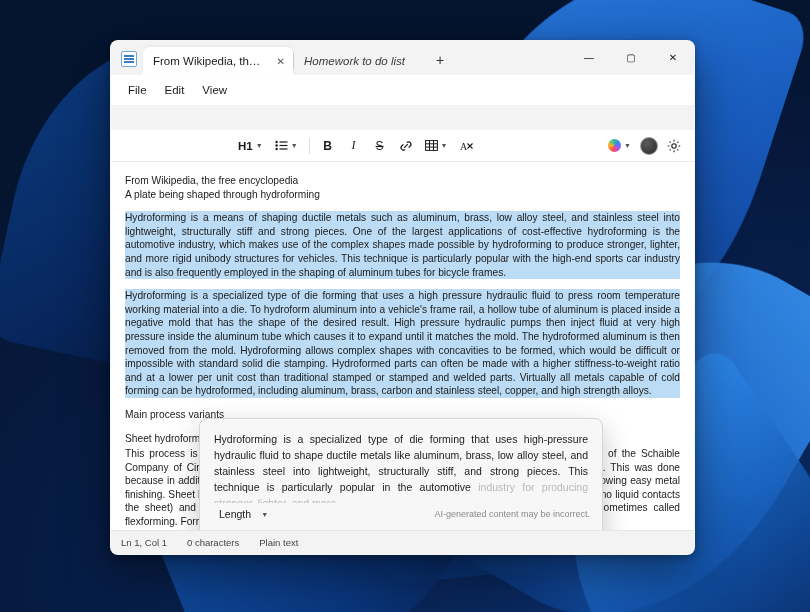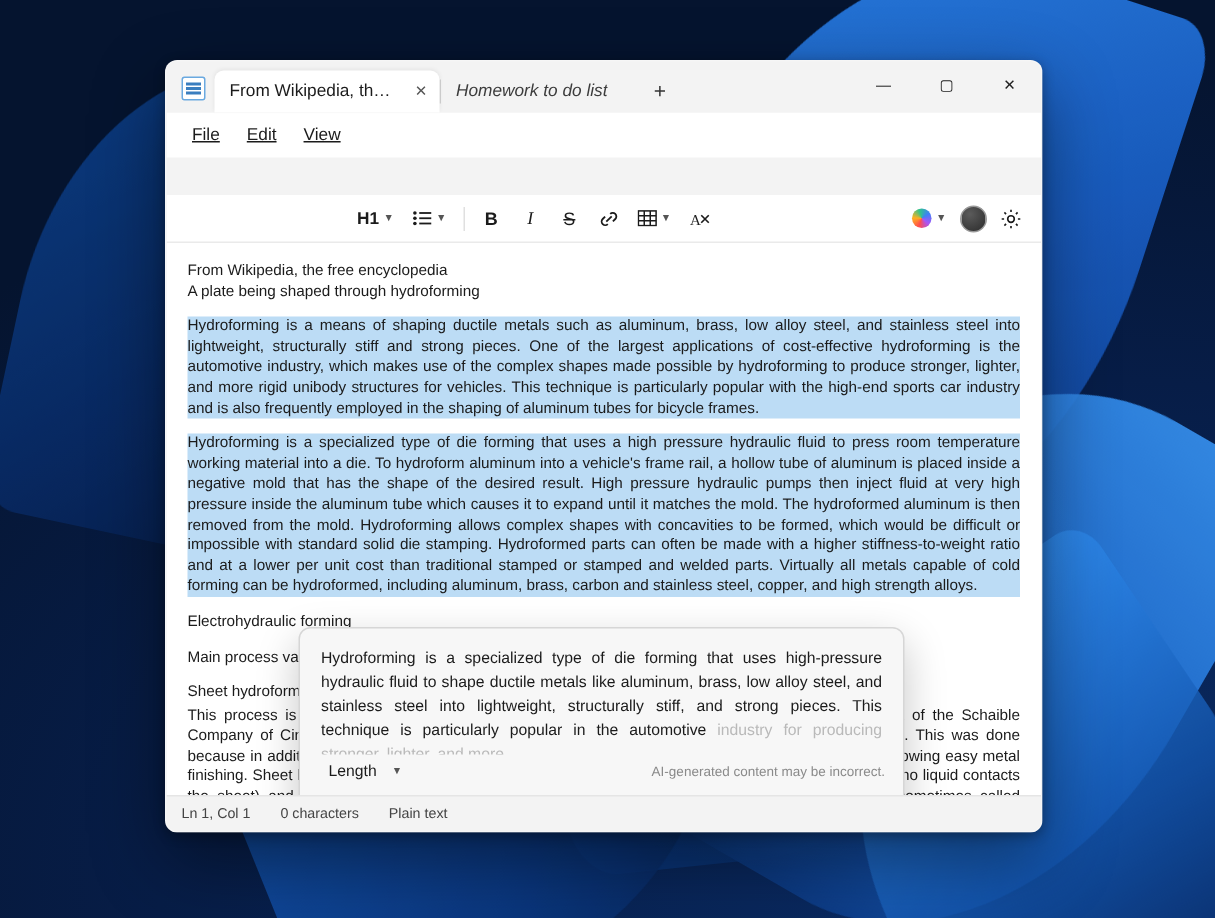--- a/index.html
+++ b/index.html
@@ -167,21 +167,20 @@
 
   
   .menubar {
     background: #ffffff;
     display: flex; align-items: center;
     height: 30px;
     padding: 0 8px;
     font-size: 11.5px;
     color: #1b1b1b;
     flex: 0 0 auto;
-    text-decoration: underline;
   }
   .menu-item { padding: 3px 9px; border-radius: 4px; }
   .toolbar {
     background: #ffffff;
     height: 32px;
     display: flex; align-items: center;
     padding: 0 8px;
     gap: 2px;
     font-size: 12px;
     color: #1b1b1b;
@@ -424,21 +423,20 @@
         </span>
       </div>
     </div>
   </div>
 
   <div class="doc">
     <p style="margin-bottom:0">From Wikipedia, the free encyclopedia</p>
     <p>A plate being shaped through hydroforming</p>
     <p class="hl">Hydroforming is a means of shaping ductile metals such as aluminum, brass, low alloy steel, and stainless steel into lightweight, structurally stiff and strong pieces. One of the largest applications of cost-effective hydroforming is the automotive industry, which makes use of the complex shapes made possible by hydroforming to produce stronger, lighter, and more rigid unibody structures for vehicles. This technique is particularly popular with the high-end sports car industry and is also frequently employed in the shaping of aluminum tubes for bicycle frames.</p>
     <p class="hl">Hydroforming is a specialized type of die forming that uses a high pressure hydraulic fluid to press room temperature working material into a die. To hydroform aluminum into a vehicle's frame rail, a hollow tube of aluminum is placed inside a negative mold that has the shape of the desired result. High pressure hydraulic pumps then inject fluid at very high pressure inside the aluminum tube which causes it to expand until it matches the mold. The hydroformed aluminum is then removed from the mold. Hydroforming allows complex shapes with concavities to be formed, which would be difficult or impossible with standard solid die stamping. Hydroformed parts can often be made with a higher stiffness-to-weight ratio and at a lower per unit cost than traditional stamped or stamped and welded parts. Virtually all metals capable of cold forming can be hydroformed, including aluminum, brass, carbon and stainless steel, copper, and high strength alloys.</p>
-    <p>Electrohydraulic forming</p>
     <p>Main process variants</p>
     <p style="margin-bottom:2px">Sheet hydroforming</p>
     <p>This process is based on the 1950s patent for hydramolding by Fred Leuthesser, Jr. and John Fox of the Schaible Company of Cincinnati, Ohio in the United States. It was originally used in producing kitchen spouts. This was done because in addition to the strengthening of the metal, hydromolding also produced less 'grainy' parts, allowing easy metal finishing. Sheet hydroforming includes bladder forming (where there is a bladder that contains the liquid; no liquid contacts the sheet) and hydroforming where the fluid contacts the sheet (no bladder). Bladder forming is sometimes called flexforming. Forming with fluid contact with the sheet can be called direct hydroforming.[5]</p>
 
     <div class="ai-popup">
       <div class="ai-text">
         <span>Hydroforming is a specialized type of die forming that uses high-pressure hydraulic fluid to shape ductile metals like aluminum, brass, low alloy steel, and stainless steel into lightweight, structurally stiff, and strong pieces. This technique is particularly popular in the automotive</span>
         <span class="faded">industry for producing stronger, lighter, and more</span>
       </div>
       <div class="ai-meta">

